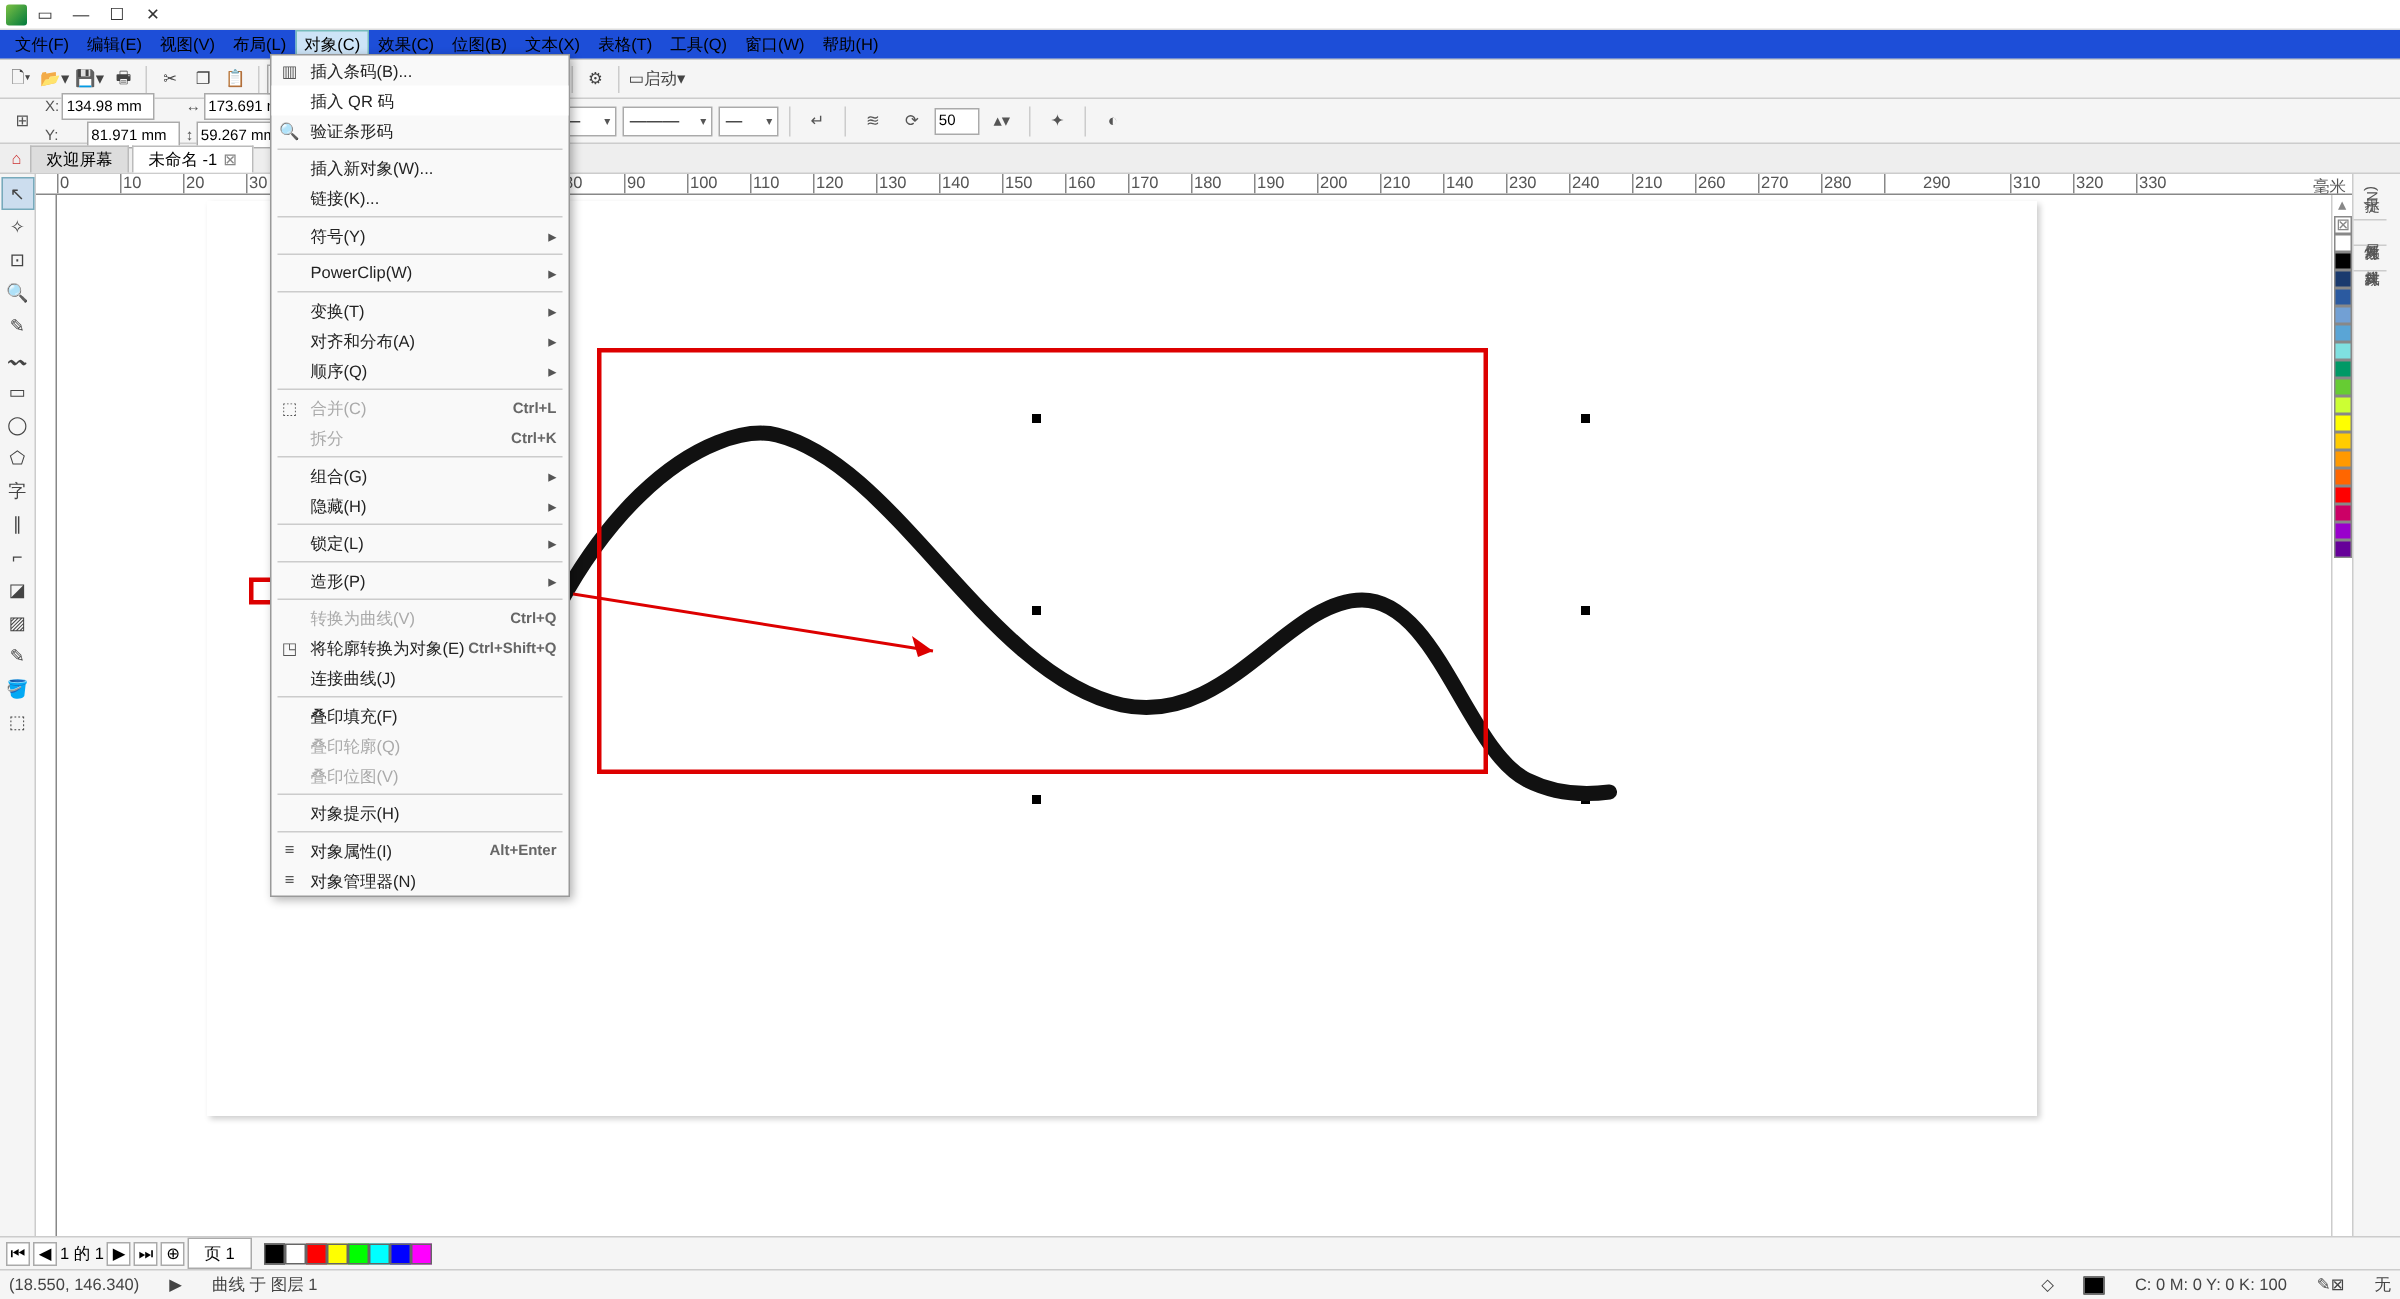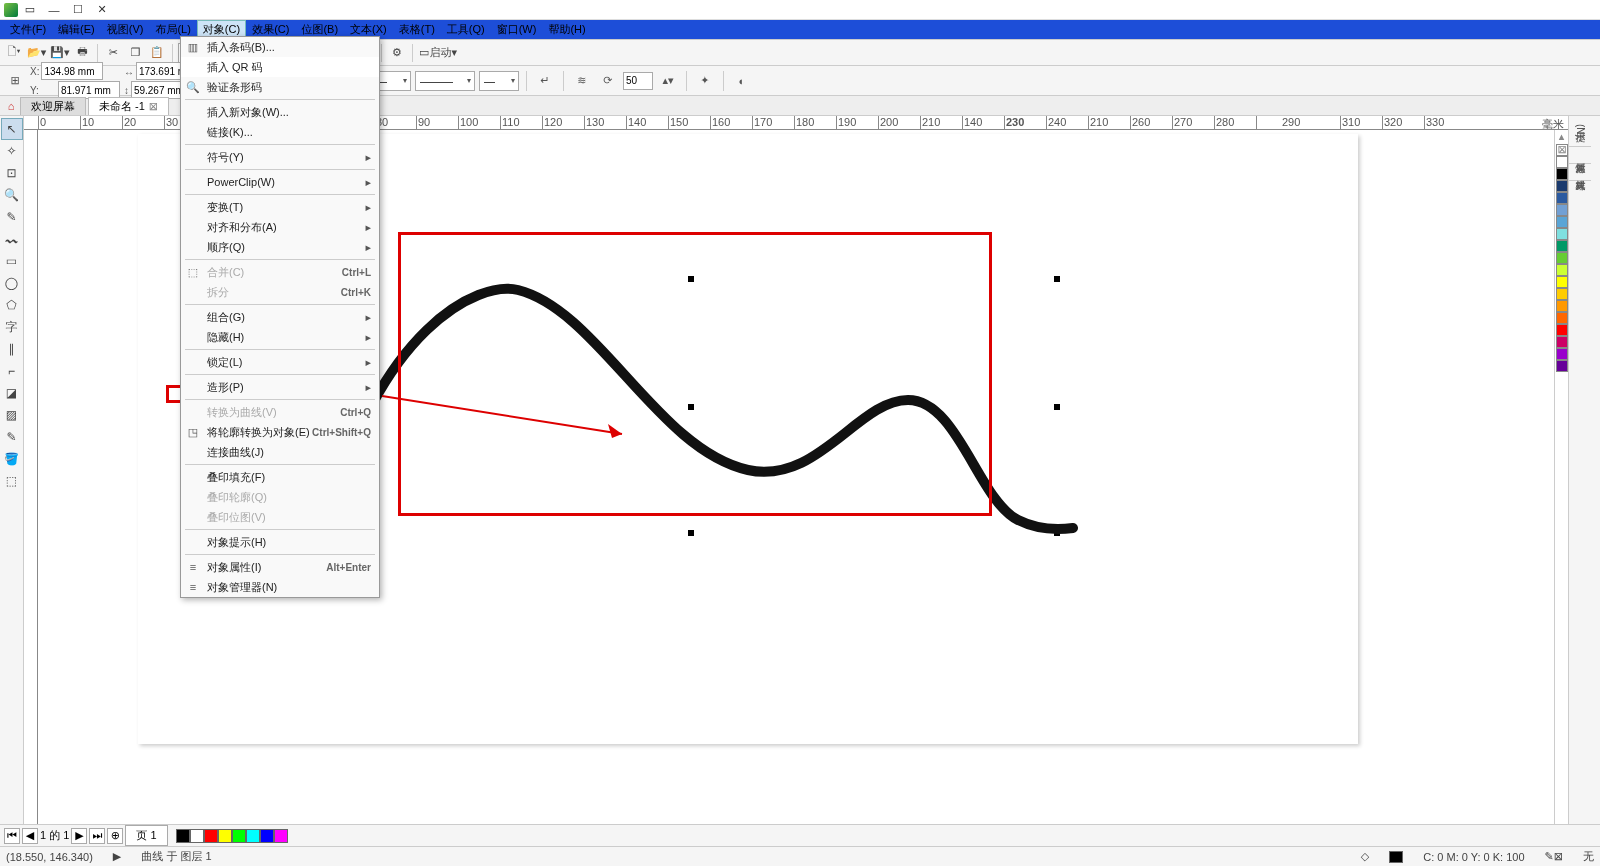--- a/index.html
+++ b/index.html
@@ -209,21 +209,21 @@
     <div class="tick" style="left: 560px;">130</div>
     <div class="tick" style="left: 602px;">140</div>
     <div class="tick" style="left: 644px;">150</div>
     <div class="tick" style="left: 686px;">160</div>
     <div class="tick" style="left: 728px;">170</div>
     <div class="tick" style="left: 770px;">180</div>
     <div class="tick" style="left: 812px;">190</div>
     <div class="tick" style="left: 854px;">200</div>
     <div class="tick" style="left: 896px;">210</div>
     <div class="tick" style="left: 938px;">140</div>
-    <div class="tick" style="left: 980px; font-weight: bold;">230</div>
+    <div class="tick" style="left: 980px;">230</div>
     <div class="tick" style="left: 1022px; text-align: right;">240</div>
     <div class="tick" style="left: 1064px;">210</div>
     <div class="tick" style="left: 1106px;">260</div>
     <div class="tick" style="left: 1148px;">270</div>
     <div class="tick" style="left: 1190px;">280</div>
     <div class="tick" style="left: 1232px; padding-left: 25px;">290</div>
     <div class="tick" style="left: 1274px; margin-top: 36px;">300</div>
     <div class="tick" style="left: 1316px;">310</div>
     <div class="tick" style="left: 1358px;">320</div>
     <div class="tick" style="left: 1400px;">330</div>

